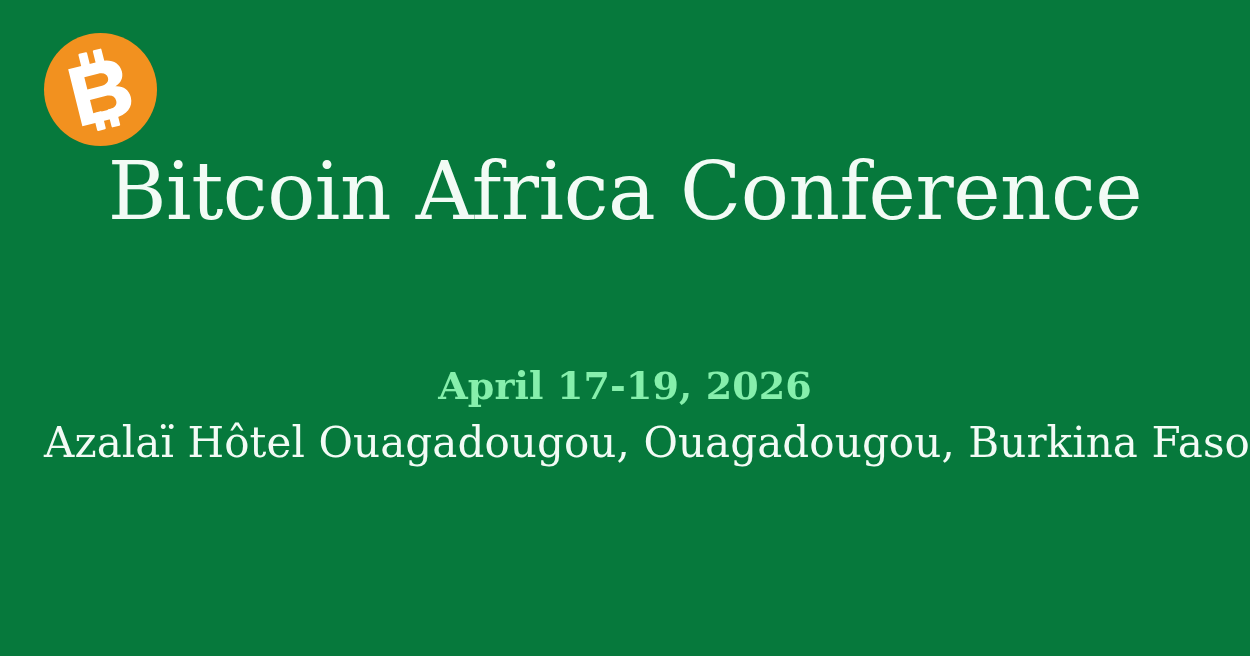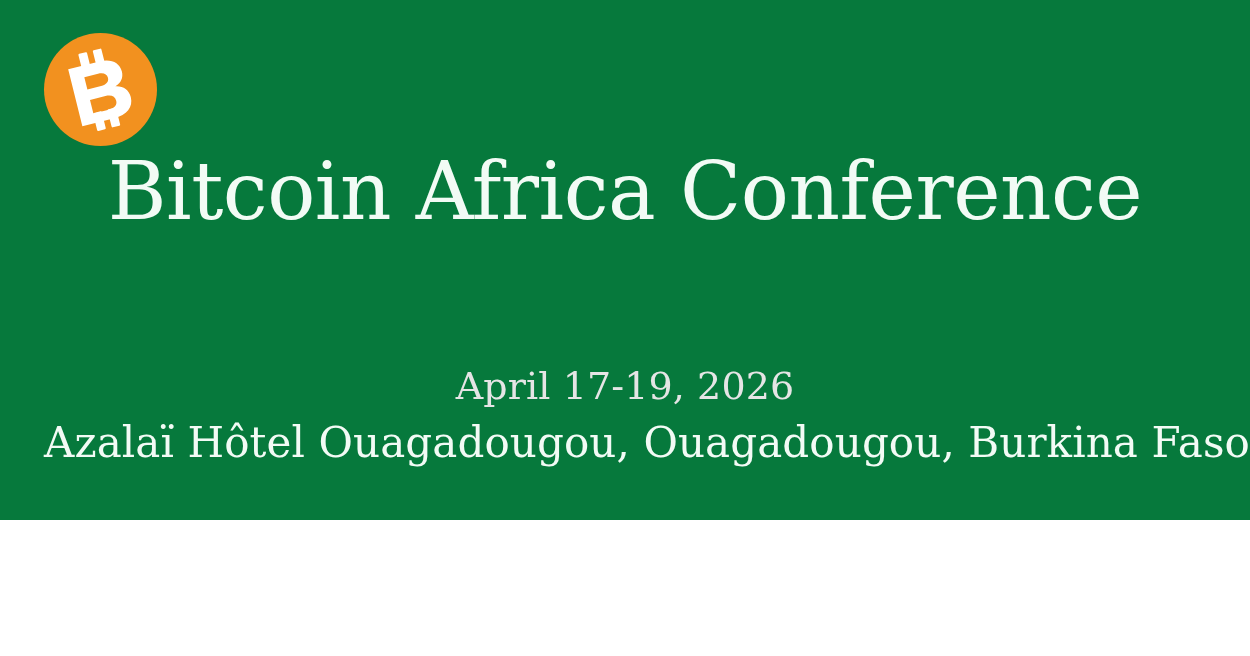--- a/index.html
+++ b/index.html
@@ -10,21 +10,21 @@
   body {
     width: 1250px;
     height: 656px;
     overflow: hidden;
     font-family: "DejaVu Serif", serif;
   }
 
   #event-card {
     position: relative;
     width: 1250px;
-    height: 520px;
+    height: 656px;
     background: #06793C;
     box-sizing: border-box;
     overflow: hidden;
   }
 
   
   #brand-logo {
     position: absolute;
     left: 44px;
     top: 33px;
@@ -68,25 +68,25 @@
     position: absolute;
     left: 0;
     right: 0;
     top: 364px;
     text-align: center;
   }
 
   #event-date {
     margin: 0;
     font-family: "DejaVu Serif", "Liberation Serif", serif;
-    font-weight: 400;
+    font-weight: 700;
     font-size: 38px;
     line-height: 1.18;
     letter-spacing: 0.1px;
-    color: #e5e5e5;
+    color: #86efac;
     white-space: nowrap;
   }
 
   #event-venue {
     margin: 10px 0 0 0;
     font-family: "DejaVu Serif", "Liberation Serif", serif;
     font-weight: 400;
     font-size: 42px;
     line-height: 1.14;
     letter-spacing: 0.1px;

